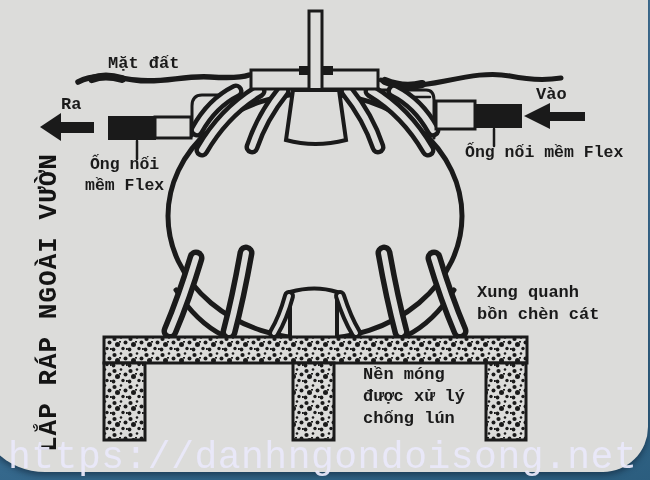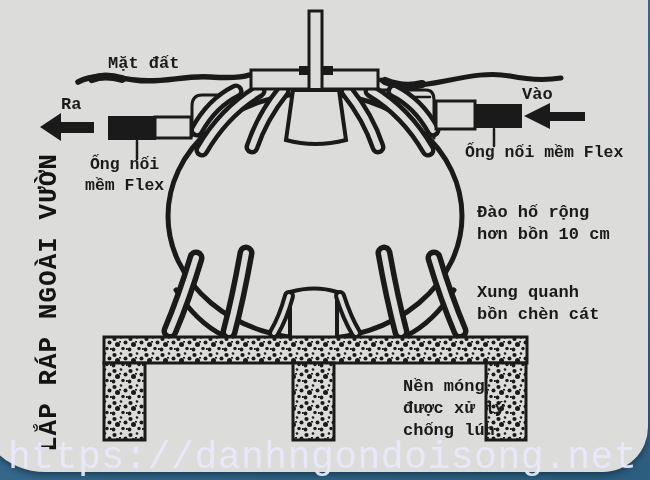--- a/index.html
+++ b/index.html
@@ -128,26 +128,24 @@
         <polygon points="524,116 550,103 550,129"></polygon>
         <rect x="549" y="112" width="36" height="9"></rect>
       </g>
     </g>
   </svg>
 
   <div class="lbl" style="left:108px;top:53px;">Mặt đất</div>
   <div class="lbl" style="left:61px;top:94px;">Ra</div>
   <div class="lbl lbl-small" style="left:85px;top:154px;text-align:center;">Ống nối
 mềm Flex</div>
-  <div class="lbl" style="left:522px;top:84px;">Vào</div>
+  <div class="lbl" style="left:536px;top:84px;">Vào</div>
   <div class="lbl lbl-small" style="left:465px;top:142px;">Ống nối mềm Flex</div>
-  <div class="lbl" style="left:477px;top:202px;">Đào hố rộng
-hơn bồn 10 cm</div>
   <div class="lbl" style="left:477px;top:282px;">Xung quanh
 bồn chèn cát</div>
-  <div class="lbl" style="left:363px;top:376px;margin-left:40px;">Nền móng
+  <div class="lbl" style="left:363px;top:364px;">Nền móng
 được xử lý
 chống lún</div>
 
   <div class="side-title">LẮP RÁP NGOÀI VƯỜN</div>
 
   <div class="watermark">https://danhngondoisong.net</div>
 </div>
 
 </body></html>

